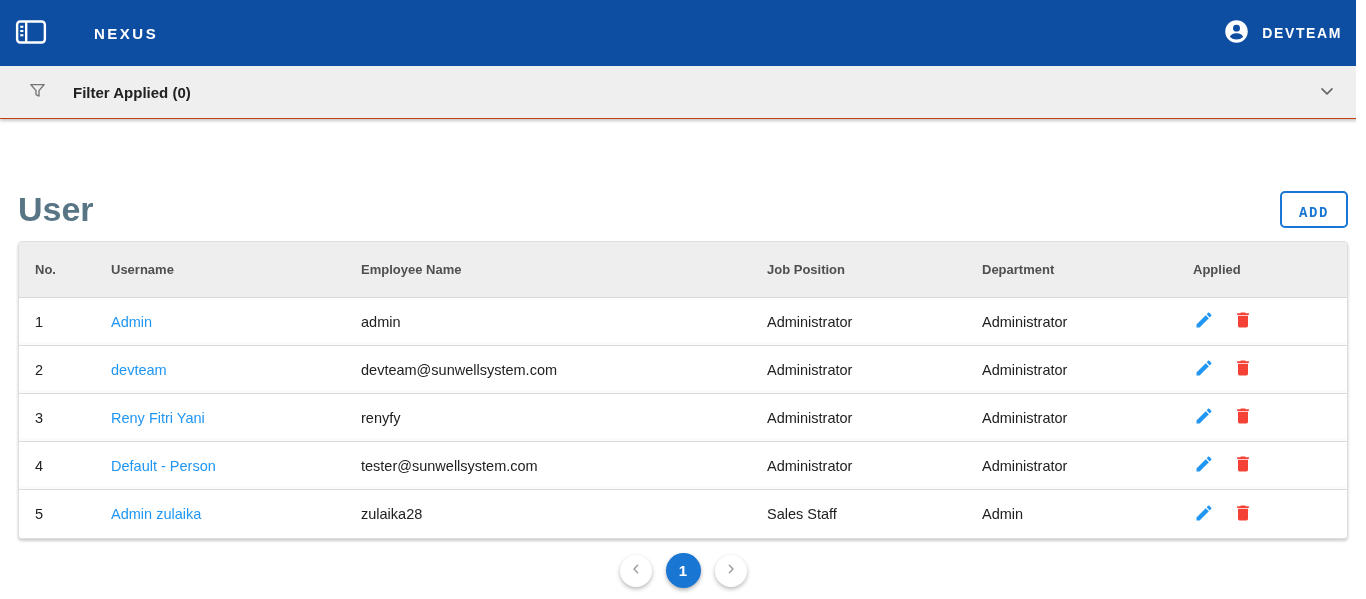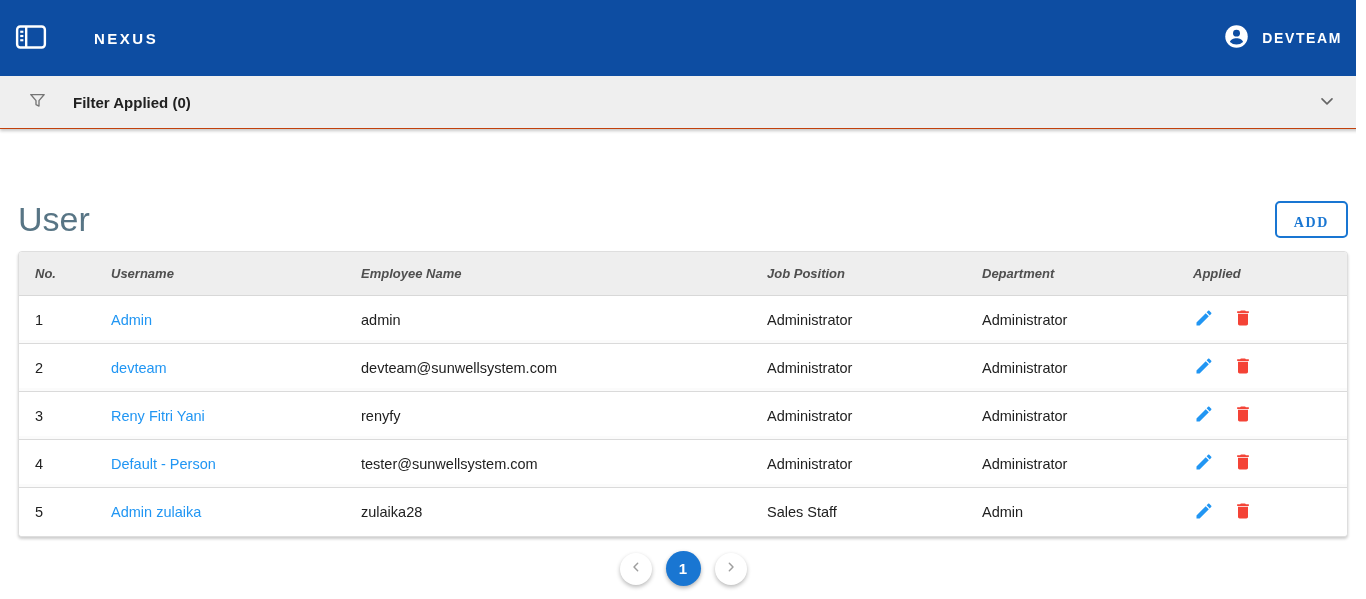--- a/index.html
+++ b/index.html
@@ -1,21 +1,21 @@
 <!DOCTYPE html>
 <html><head>
 <meta charset="utf-8">
 <style>
   * { margin:0; padding:0; box-sizing:border-box; }
   html,body { width:1366px; height:599px; overflow:hidden; background:#ffffff;
               font-family:"Liberation Sans", sans-serif; }
 
   
   .topbar {
-    height:76px; background:#0d4da2; display:flex; align-items:center;
+    height:66px; background:#0d4da2; display:flex; align-items:center;
     padding:0 24px 0 13px; position:relative; z-index:2;
   }
   .toggle-btn { width:36px; height:36px; border:none; background:transparent;
     display:flex; align-items:center; justify-content:center; cursor:pointer; }
   .brand { color:#ffffff; font-size:15px; font-weight:bold; letter-spacing:2.5px;
     margin-left:45px; }
   .topbar-spacer { flex:1; }
   .user-menu { display:flex; align-items:center; gap:12px; cursor:pointer;
     background:transparent; border:none; }
   .user-name { color:#ffffff; font-size:14px; font-weight:bold; letter-spacing:1.6px; }
@@ -30,35 +30,35 @@
   .filterbar-spacer { flex:1; }
 
   
   .scroll-gutter { position:fixed; top:0; right:0; width:10px; height:599px;
     background:#ffffff; z-index:5; }
 
   
   .content { padding:0 18px; }
   .page-header { display:flex; align-items:center; justify-content:space-between;
     margin-top:70px; height:40px; }
-  .page-title { font-size:34px; font-weight:normal; color:#587585; line-height:40px; }
+  .page-title { font-size:34px; font-weight:bold; color:#587585; line-height:40px; }
   .btn-group { display:flex; gap:9px; align-items:center; }
   .btn { height:37px; background:#ffffff; border-radius:5px; font-size:14px;
     font-weight:bold; letter-spacing:1.6px; cursor:pointer; padding:12px 17px;
-    font-family:Liberation Serif, serif; }
+    font-family:Liberation Mono, monospace; }
   .btn-add { border:2px solid #1976d2; color:#1976d2; }
   .btn-refresh { border:2px solid #fbc02d; color:#fbc02d; }
 
   
   .user-table { margin-top:12px; border:1px solid #dedede; border-radius:4px;
     box-shadow:0 2px 3px rgba(0,0,0,0.20); overflow:hidden; background:#ffffff; }
   .trow { display:grid;
     grid-template-columns:76px 250px 406px 215px 211px 1fr;
     align-items:center; }
-  .thead { background:#eeeeee; height:44px; border-bottom:1px solid #d8d8d8;font-style:italic; }
+  .thead { background:#eeeeee; height:56px; border-bottom:1px solid #d8d8d8; }
   .thead .cell { font-size:13px; font-weight:bold; color:#4f4f4f; }
   .tbody-row { height:48px; background:#ffffff; border-bottom:1px solid #dadada;
     box-shadow:inset 0 -3px 0 #fbfbfb; }
   .tbody-row:last-child { border-bottom:none; box-shadow:none; }
   .cell { padding:0 16px; font-size:14.5px; color:#212121; white-space:nowrap;
     overflow:hidden; text-overflow:ellipsis; }
   .cell-link { color:#2196f3; cursor:pointer; text-decoration:none; }
   .cell-actions { display:flex; align-items:center; gap:17px; }
   .icon-btn { border:none; background:transparent; cursor:pointer; width:22px;
     height:22px; display:flex; align-items:center; justify-content:center; padding:0; }

